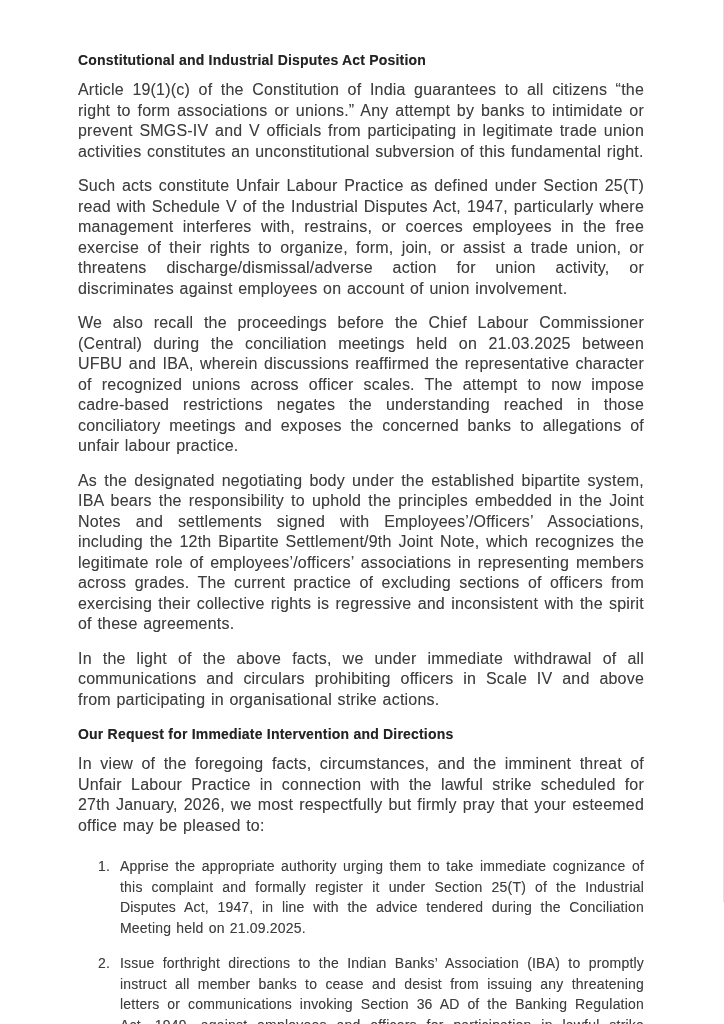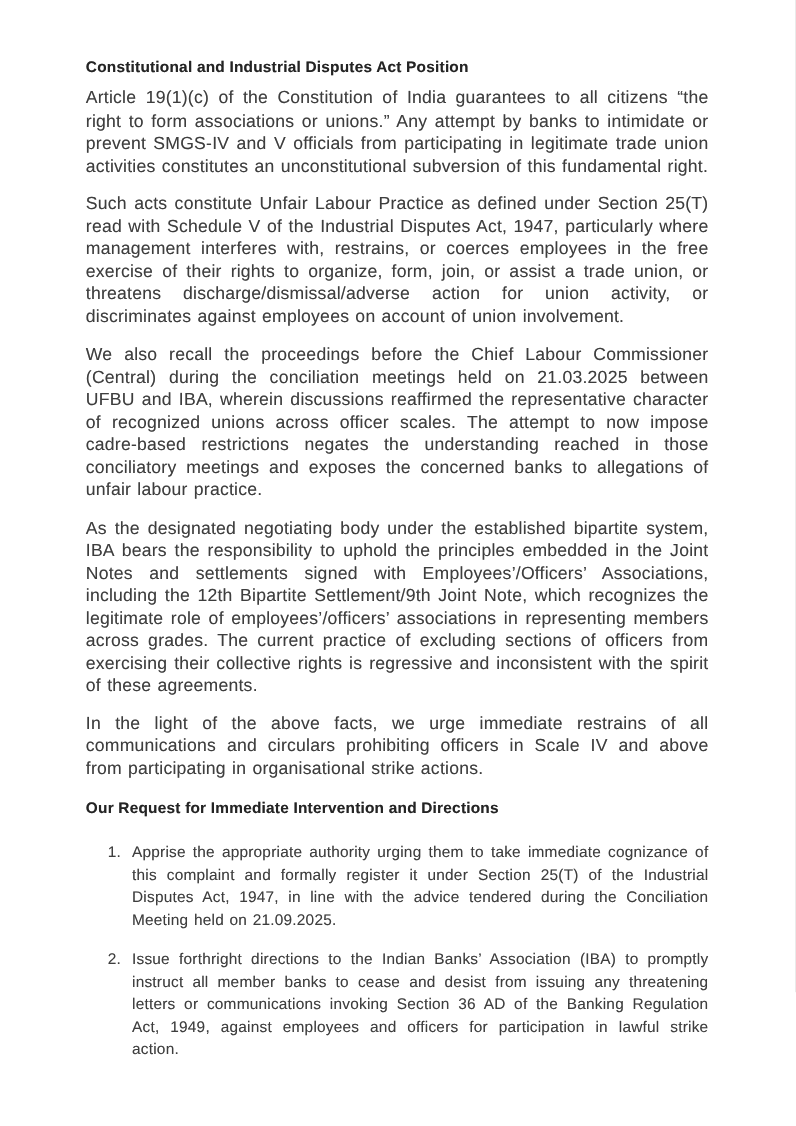--- a/index.html
+++ b/index.html
@@ -76,24 +76,25 @@
   <div class="doc-heading">Constitutional and Industrial Disputes Act Position</div>
 
   <p class="doc-para">Article 19(1)(c) of the Constitution of India guarantees to all citizens “the right to form associations or unions.” Any attempt by banks to intimidate or prevent SMGS-IV and V officials from participating in legitimate trade union activities constitutes an unconstitutional subversion of this fundamental right.</p>
 
   <p class="doc-para">Such acts constitute Unfair Labour Practice as defined under Section 25(T) read with Schedule V of the Industrial Disputes Act, 1947, particularly where management interferes with, restrains, or coerces employees in the free exercise of their rights to organize, form, join, or assist a trade union, or threatens discharge/dismissal/adverse action for union activity, or discriminates against employees on account of union involvement.</p>
 
   <p class="doc-para">We also recall the proceedings before the Chief Labour Commissioner (Central) during the conciliation meetings held on 21.03.2025 between UFBU and IBA, wherein discussions reaffirmed the representative character of recognized unions across officer scales. The attempt to now impose cadre-based restrictions negates the understanding reached in those conciliatory meetings and exposes the concerned banks to allegations of unfair labour practice.</p>
 
   <p class="doc-para">As the designated negotiating body under the established bipartite system, IBA bears the responsibility to uphold the principles embedded in the Joint Notes and settlements signed with Employees’/Officers’ Associations, including the 12th Bipartite Settlement/9th Joint Note, which recognizes the legitimate role of employees’/officers’ associations in representing members across grades. The current practice of excluding sections of officers from exercising their collective rights is regressive and inconsistent with the spirit of these agreements.</p>
 
-  <p class="doc-para">In the light of the above facts, we urge immediate restrains of all communications and circulars prohibiting officers in Scale IV and above from participating in organisational strike actions.</p>
+  <p class="doc-para">In the light of the above facts, we under immediate withdrawal of all communications and circulars prohibiting officers in Scale IV and above from participating in organisational strike actions.</p>
 
   <div class="doc-heading second">Our Request for Immediate Intervention and Directions</div>
 
+  <p class="doc-para">In view of the foregoing facts, circumstances, and the imminent threat of Unfair Labour Practice in connection with the lawful strike scheduled for 27th January, 2026, we most respectfully but firmly pray that your esteemed office may be pleased to:</p>
 
   <div class="doc-list">
 
     <div class="list-item">
       <span class="list-marker">1.</span>
       <span class="list-text">Apprise the appropriate authority urging them to take immediate cognizance of this complaint and formally register it under Section 25(T) of the Industrial Disputes Act, 1947, in line with the advice tendered during the Conciliation Meeting held on 21.09.2025.</span>
     </div>
 
     <div class="list-item">
       <span class="list-marker">2.</span>

